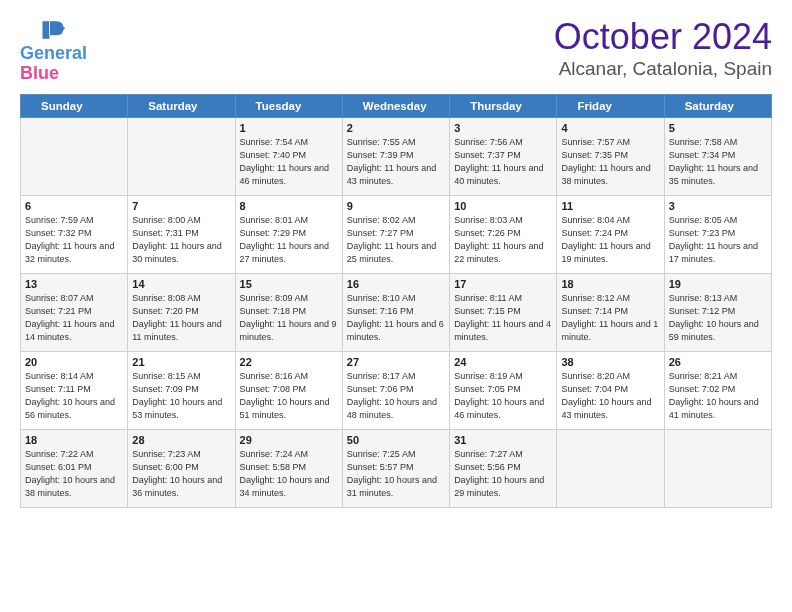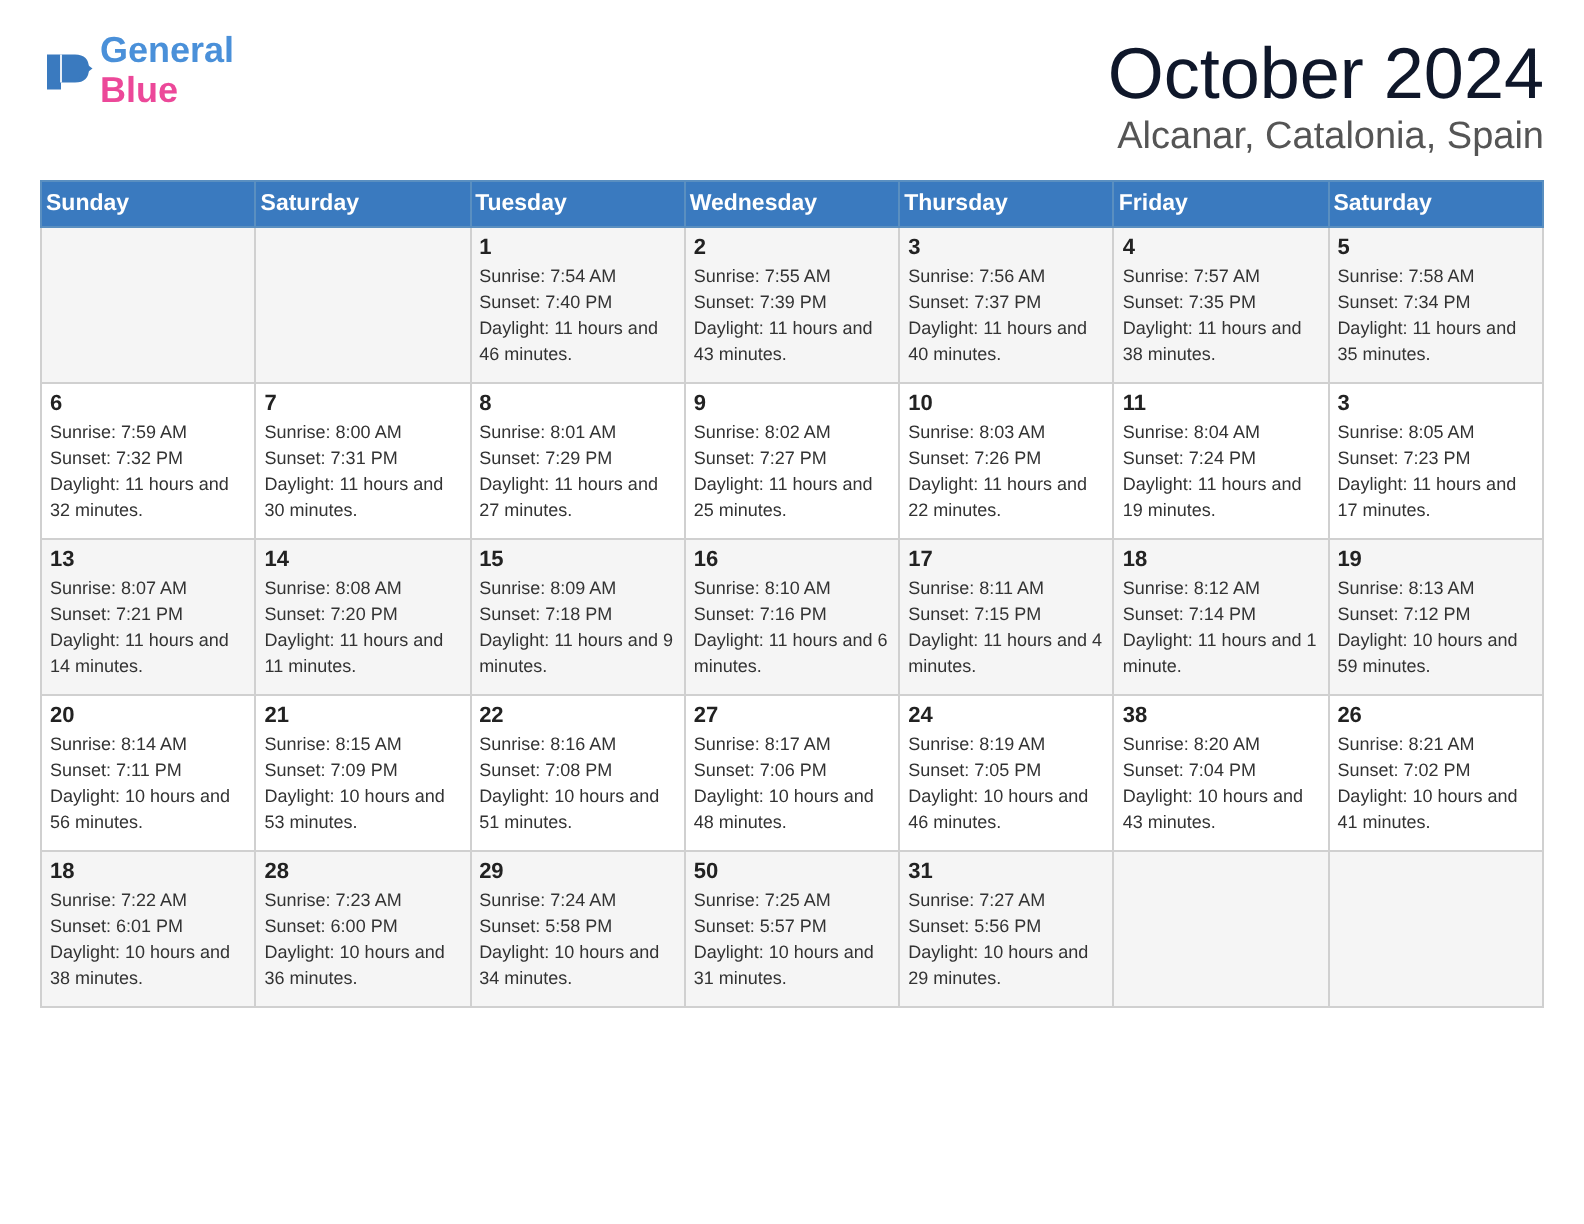--- a/index.html
+++ b/index.html
@@ -18,20 +18,21 @@
     }
     .header {
       display: flex;
       justify-content: space-between;
       align-items: flex-start;
       margin-bottom: 10px;
     }
     .logo {
       display: flex;
       align-items: center;
+      flex-direction: column;
     }
     .logo-text {
       font-size: 18px;
       font-weight: bold;
       color: #333;
       line-height: 1.1;
     }
     .logo-text span {
       color: #4a90d9;
     }
@@ -39,37 +40,37 @@
       width: 28px;
       height: 28px;
       margin-right: 2px;
     }
     .title-block {
       text-align: right;
     }
     .month-title {
       font-size: 36px;
       font-weight: normal;
-      color: #0f172a;
+      color: #4c1d95;
     }
     .location-title {
       font-size: 19px;
       color: #555;
     }
     table {
       width: 100%;
       border-collapse: collapse;
       table-layout: fixed;
     }
     thead th {
       background: #3a7abf;
       color: #fff;
       font-size: 11.5px;
       font-weight: bold;
-      padding: 5px 2px;
+      padding: 5px 20px;
       text-align: left;
       border: 1px solid #5a8fc0;
     }
     tbody td {
       border: 1px solid #d0d0d0;
       vertical-align: top;
       padding: 4px 4px;
       font-size: 9.5px;
       color: #333;
       background: #fff;

